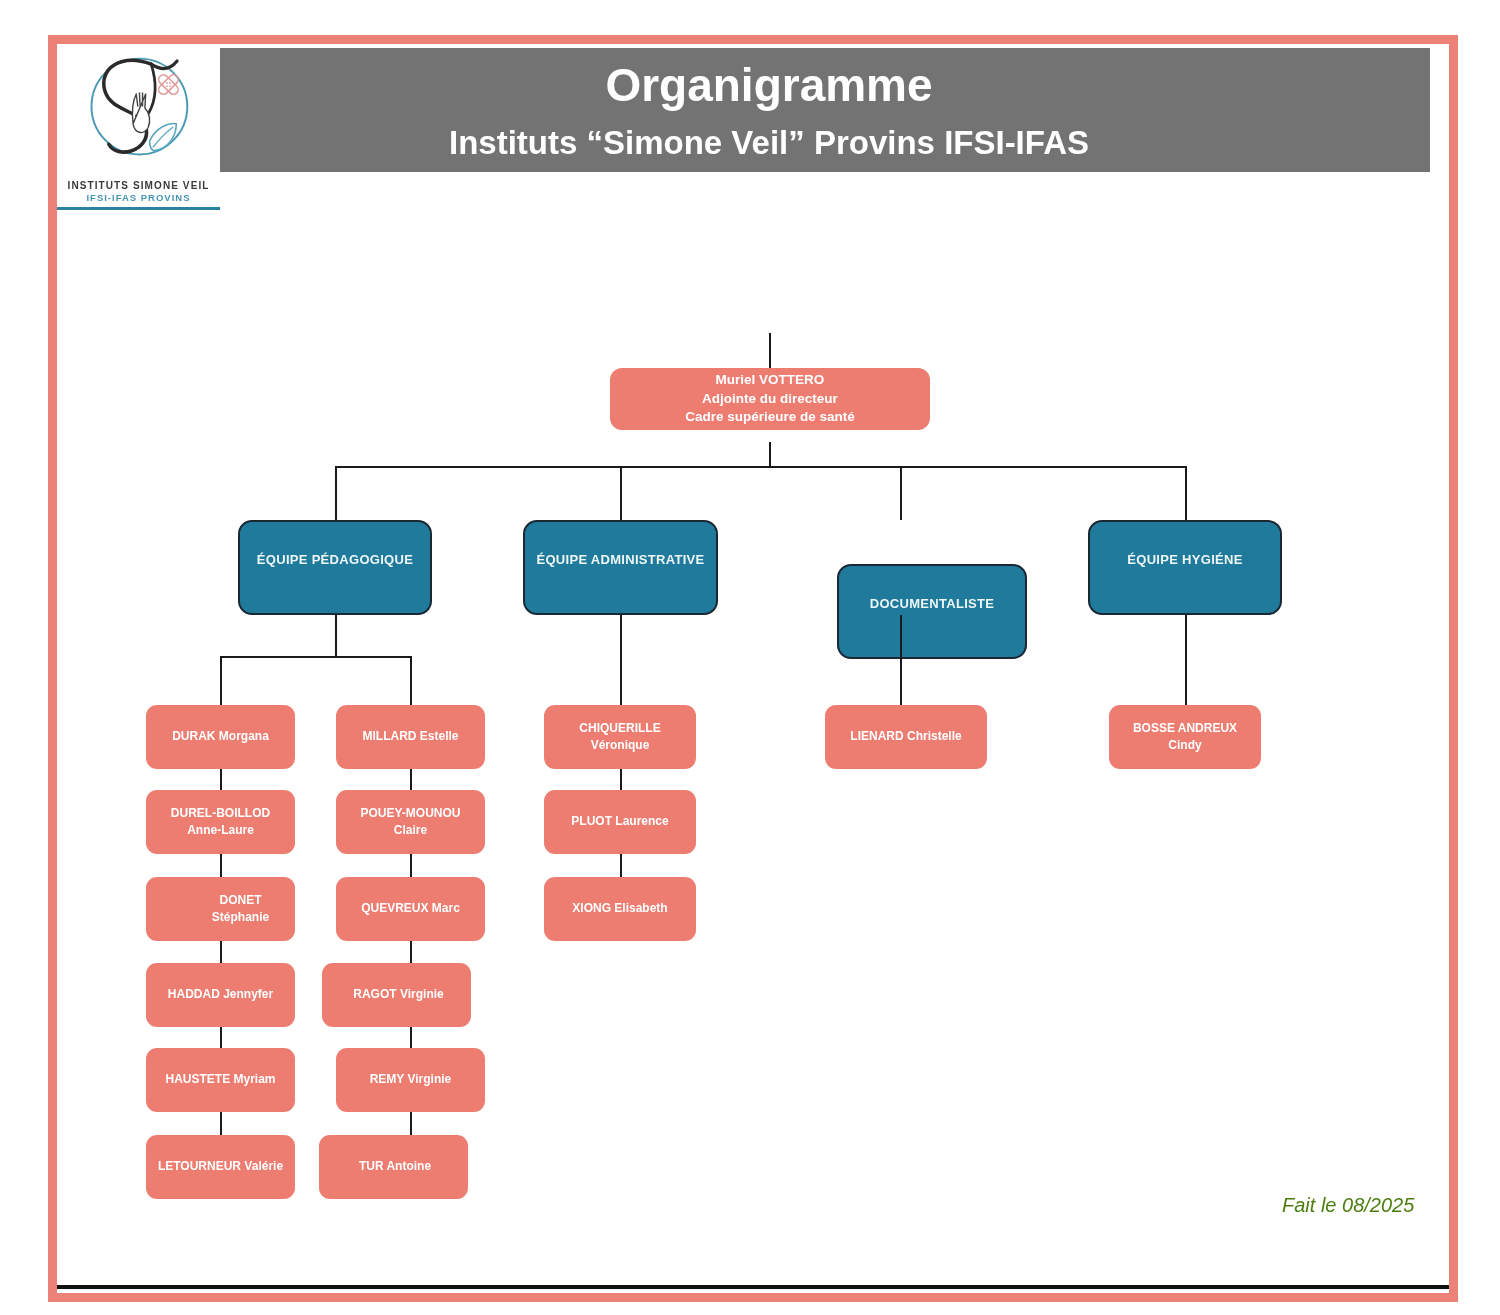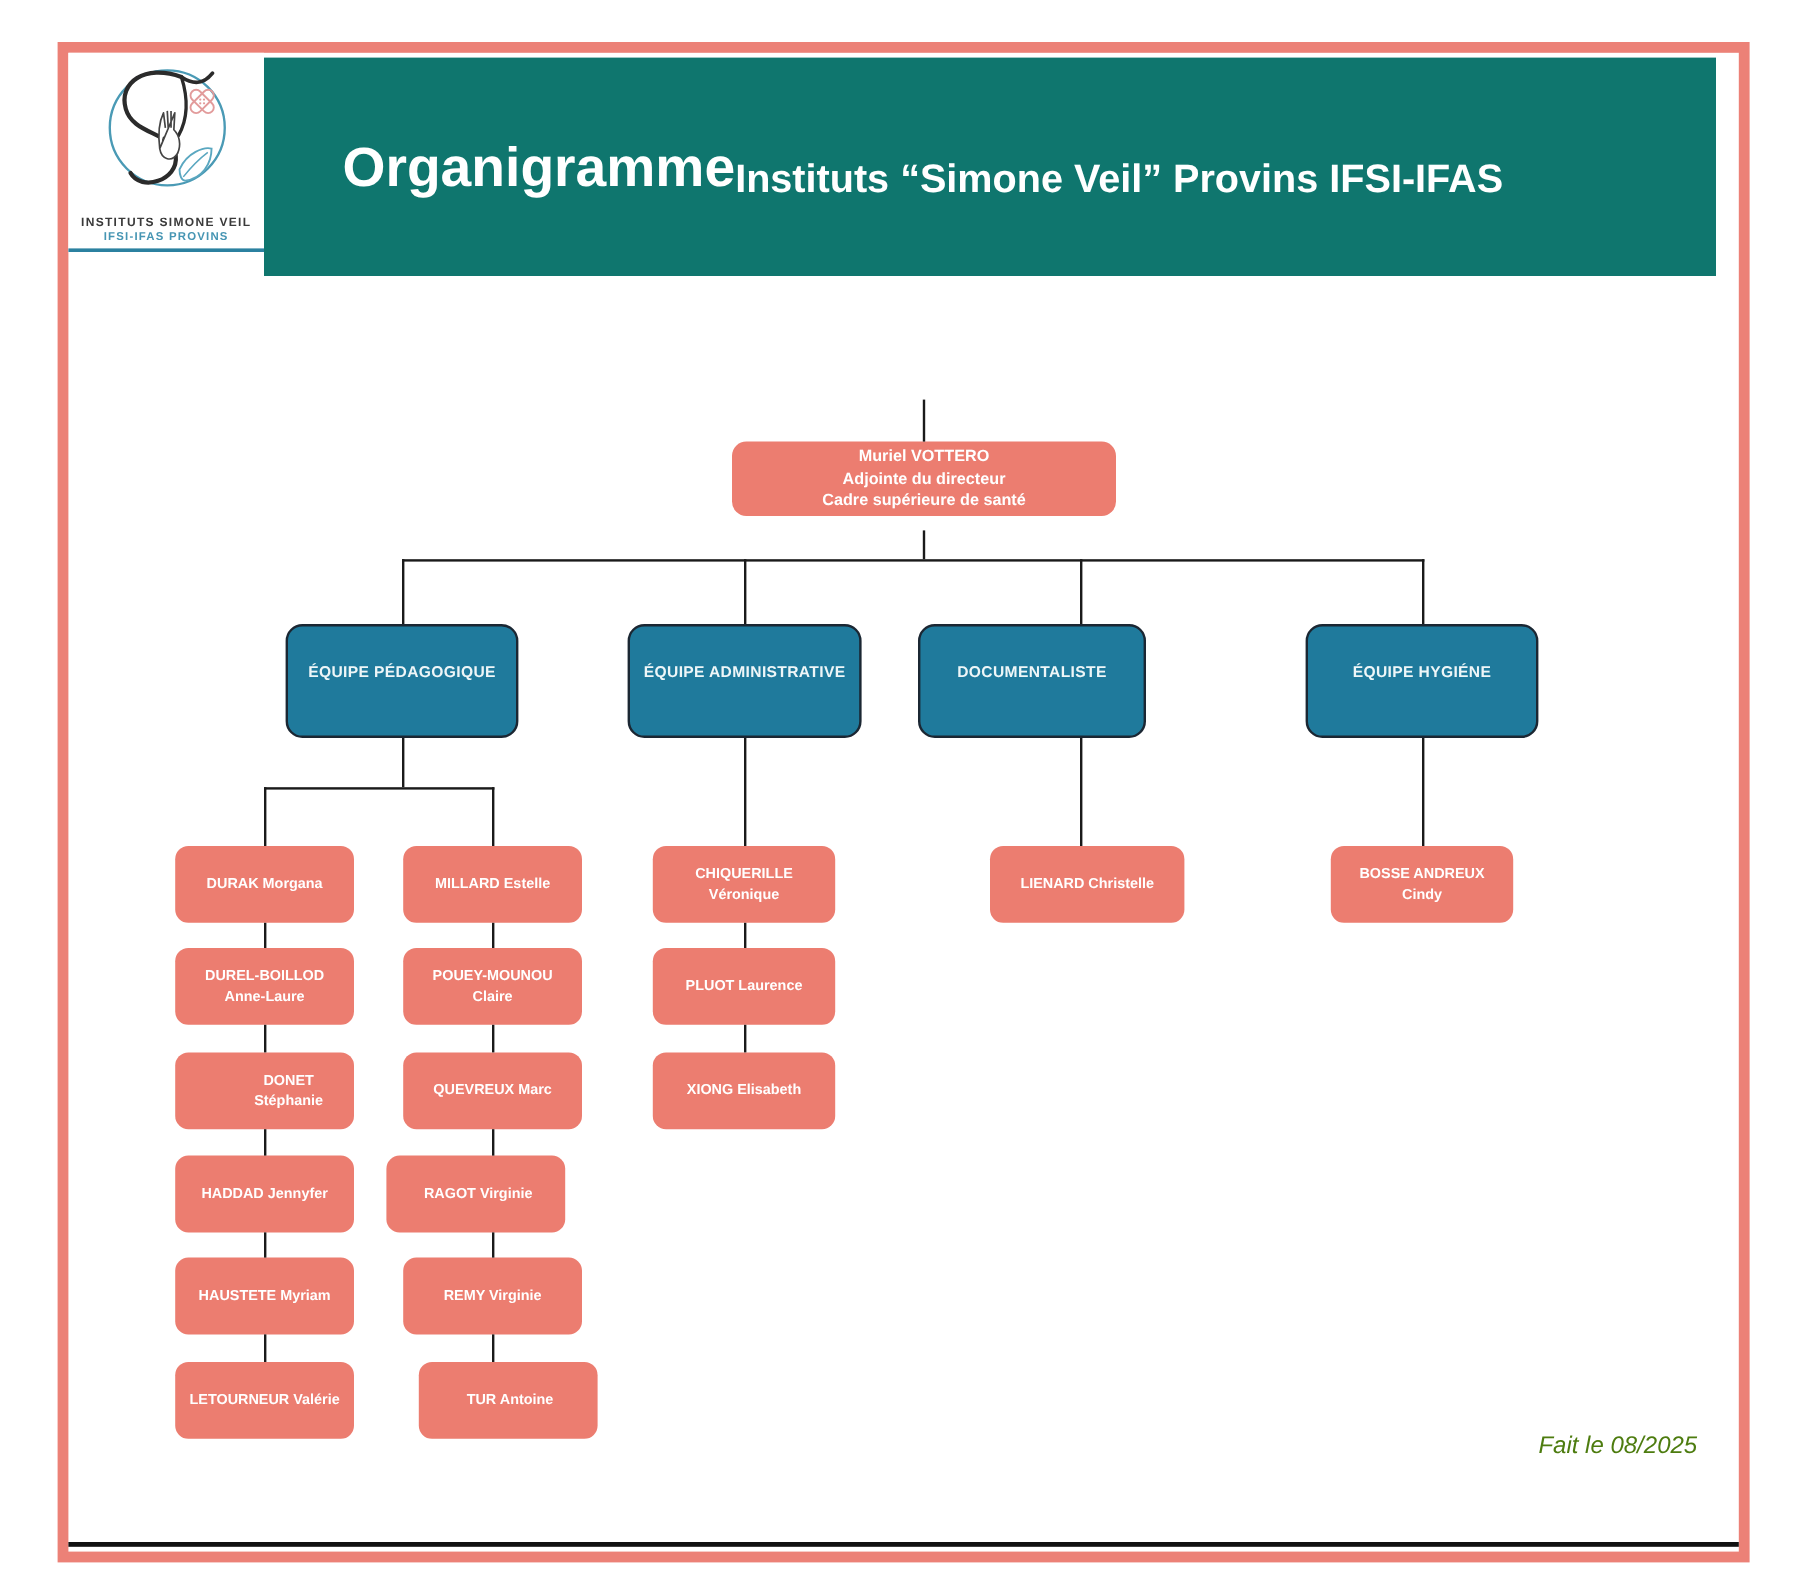--- a/index.html
+++ b/index.html
@@ -3,21 +3,21 @@
 <meta charset="utf-8">
 <style>
   html,body{margin:0;padding:0;background:#ffffff;}
   body{width:1500px;height:1315px;position:relative;font-family:"Liberation Sans","DejaVu Sans",sans-serif;}
   .frame{position:absolute;left:48px;top:35px;width:1392px;height:1249px;border:9px solid #EC8177;background:#ffffff;}
   
   .logo-box{position:absolute;left:0;top:0;width:163px;height:163px;background:#ffffff;border-bottom:3px solid #2B81A0;display:flex;flex-direction:column;align-items:center;}
   .logo-svg{margin-top:6px;}
   .logo-line1{font-size:10px;letter-spacing:1.1px;color:#3a3a3a;font-weight:bold;margin-top:2px;white-space:nowrap;}
   .logo-line2{font-size:9.5px;letter-spacing:1px;color:#4695B3;font-weight:bold;margin-top:1px;white-space:nowrap;}
-  .banner{position:absolute;left:163px;top:4px;width:1210px;height:182px;background:#0f766e;display:flex;flex-direction:row;justify-content:center;align-items:center;box-sizing:border-box;padding-right:112px;}
+  .banner{position:absolute;left:163px;top:4px;width:1210px;height:124px;background:#737373;display:flex;flex-direction:column;justify-content:center;align-items:center;box-sizing:border-box;padding-right:112px;}
   .banner-title{color:#ffffff;font-weight:bold;font-size:46px;line-height:1;}
   .banner-subtitle{color:#ffffff;font-weight:bold;font-size:33px;line-height:1;margin-top:18px;}
   
   .sbox{position:absolute;background:#EC7D70;border-radius:12px;color:#ffffff;font-weight:bold;display:flex;flex-direction:column;justify-content:center;align-items:center;text-align:center;box-sizing:border-box;}
   .root{left:553px;top:233px;width:320px;height:56px;font-size:13.5px;line-height:1.4;}
   .deputy{left:553px;top:324px;width:320px;height:62px;font-size:13.5px;line-height:1.4;}
   .tbox{position:absolute;top:476px;height:95px;background:#1F7A9C;border:2px solid #1B2733;border-radius:14px;color:#EEF6F8;font-weight:bold;font-size:13px;letter-spacing:.3px;display:flex;justify-content:center;align-items:flex-start;box-sizing:border-box;padding:30px 8px 0;text-align:center;}
   .nbox{position:absolute;width:149px;height:64px;background:#EC7D70;border-radius:11px;color:#ffffff;font-weight:bold;font-size:12px;line-height:1.45;display:flex;justify-content:center;align-items:center;text-align:center;box-sizing:border-box;padding:4px 8px;}
   
   .vl{position:absolute;width:2px;background:#1a1a1a;}
@@ -69,21 +69,21 @@
   <i class="vl" style="left:712px;top:289px;height:35px;"></i>
   <i class="vl" style="left:712px;top:398px;height:24px;"></i>
   <i class="hl" style="left:278px;top:422px;width:852px;"></i>
   <i class="vl" style="left:278px;top:422px;height:54px;"></i>
   <i class="vl" style="left:563px;top:422px;height:54px;"></i>
   <i class="vl" style="left:843px;top:422px;height:54px;"></i>
   <i class="vl" style="left:1128px;top:422px;height:54px;"></i>
 
   <div class="tbox" style="left:181px;width:194px;">ÉQUIPE PÉDAGOGIQUE</div>
   <div class="tbox" style="left:466px;width:195px;">ÉQUIPE ADMINISTRATIVE</div>
-  <div class="tbox" style="left:708px;width:190px;">DOCUMENTALISTE</div>
+  <div class="tbox" style="left:780px;width:190px;margin-top:44px;">DOCUMENTALISTE</div>
   <div class="tbox" style="left:1031px;width:194px;">ÉQUIPE HYGIÉNE</div>
 
   <i class="vl" style="left:278px;top:571px;height:41px;"></i>
   <i class="hl" style="left:163px;top:612px;width:192px;"></i>
   <i class="vl" style="left:163px;top:612px;height:49px;"></i>
   <i class="vl" style="left:353px;top:612px;height:49px;"></i>
 
   <i class="vl" style="left:563px;top:571px;height:90px;"></i>
   <i class="vl" style="left:843px;top:571px;height:90px;"></i>
   <i class="vl" style="left:1128px;top:571px;height:90px;"></i>
@@ -99,21 +99,21 @@
   <i class="vl" style="left:163px;top:810px;height:23px;"></i>
   <i class="vl" style="left:163px;top:897px;height:22px;"></i>
   <i class="vl" style="left:163px;top:983px;height:21px;"></i>
   <i class="vl" style="left:163px;top:1068px;height:23px;"></i>
 
   <div class="nbox" style="left:279px;top:661px;">MILLARD Estelle</div>
   <div class="nbox" style="left:279px;top:746px;">POUEY-MOUNOU Claire</div>
   <div class="nbox" style="left:279px;top:833px;">QUEVREUX Marc</div>
   <div class="nbox" style="left:265px;top:919px;padding-left:12px;">RAGOT Virginie</div>
   <div class="nbox" style="left:279px;top:1004px;">REMY Virginie</div>
-  <div class="nbox" style="left:292px;top:1091px;padding-left:11px;">TUR Antoine</div>
+  <div class="nbox" style="left:262px;top:1091px;padding-left:11px;">TUR Antoine</div>
 
   <i class="vl" style="left:353px;top:725px;height:21px;"></i>
   <i class="vl" style="left:353px;top:810px;height:23px;"></i>
   <i class="vl" style="left:353px;top:897px;height:22px;"></i>
   <i class="vl" style="left:353px;top:983px;height:21px;"></i>
   <i class="vl" style="left:353px;top:1068px;height:23px;"></i>
 
   <div class="nbox" style="left:487px;width:152px;top:661px;">CHIQUERILLE Véronique</div>
   <div class="nbox" style="left:487px;width:152px;top:746px;">PLUOT Laurence</div>
   <div class="nbox" style="left:487px;width:152px;top:833px;">XIONG Elisabeth</div>

